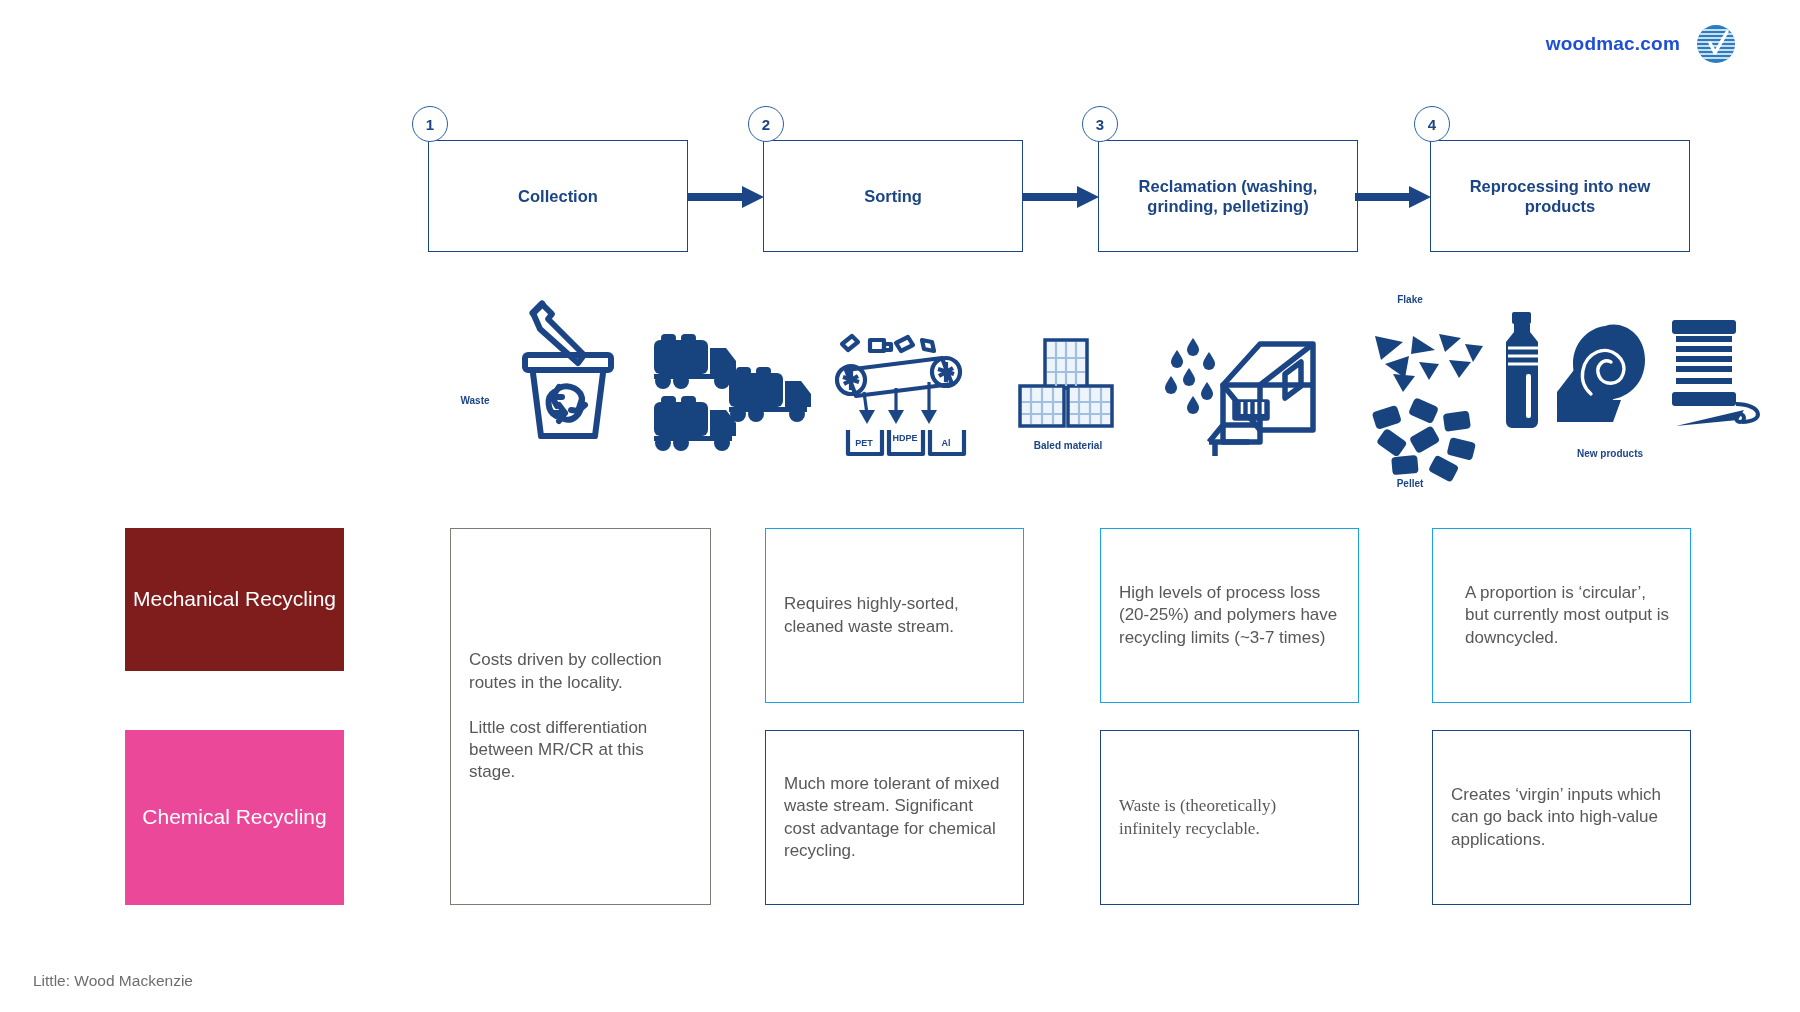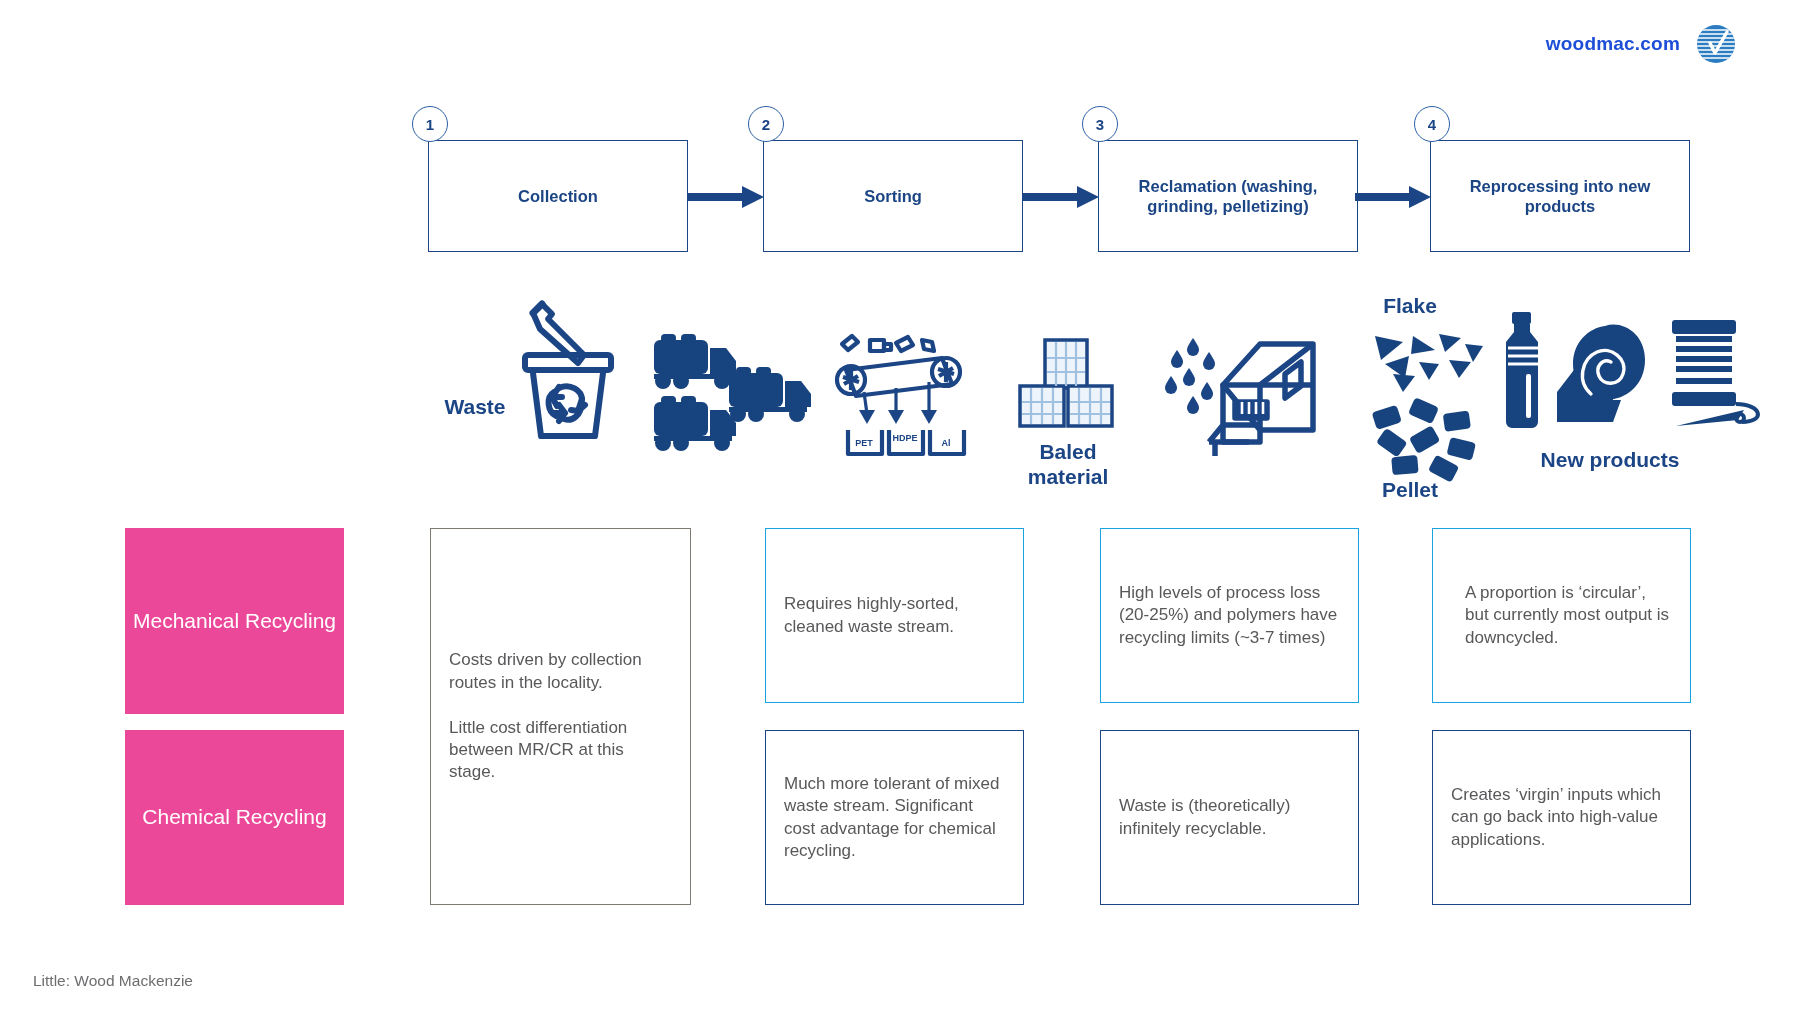--- a/index.html
+++ b/index.html
@@ -45,21 +45,21 @@
     color:#1b4585;
     font-size:15px;font-weight:bold;
     display:flex;align-items:center;justify-content:center;
     z-index:4;
   }
   .arrow{position:absolute;height:22px;}
 
   
   .icon-label{
     position:absolute;
-    color:#1b4585;font-weight:bold;font-size:21px;
+    color:#1b4585;font-weight:bold;font-size:10px;
     text-align:center;line-height:1.18;
   }
 
   
   .cat-chip{
     position:absolute;
     display:flex;align-items:center;justify-content:center;
     text-align:center;
     color:#ffffff;
     font-size:21px;
@@ -72,21 +72,21 @@
     position:absolute;
     box-sizing:border-box;
     background:#fff;
     color:#58585b;
     font-size:17px;
     line-height:1.32;
     padding:0 18px;
     display:flex;align-items:center;
     white-space:pre-line;
   }
-  .note.span   {border:1.3px solid #7f7a74;}
+  .note.span   {border:1.3px solid #7f7a74;margin-left:20px;}
   .note.mech   {border:1.6px solid #19a3e0;}
   .note.chem   {border:1.6px solid #1b4585;}
 
   
   #source{
     position:absolute;left:33px;top:972px;
     color:#6d6d70;font-size:15.5px;
   }
   svg{display:block;overflow:visible;}
 </style>
@@ -413,33 +413,33 @@
       <path d="M14 108 L82 92 L76 102 Z"></path>
     </g>
     <g fill="none" stroke="#17437e" stroke-width="4">
       <path d="M74 86 C100 86 104 104 80 104"></path>
       <circle cx="78" cy="100" r="4"></circle>
     </g>
   </svg>
 </div>
 <div class="icon-label" style="left:1500px;top:448px;width:220px;">New products</div>
 
-<div class="cat-chip" style="left:125px;top:528px;width:219px;height:186px;background:#ec4899;">
+<div class="cat-chip" style="left:125px;top:528px;width:219px;height:143px;background:#7f1d1d;">
   <span>Mechanical Recycling</span>
 </div>
 <div class="cat-chip" style="left:125px;top:730px;width:219px;height:175px;background:#ec4899;">
   <span>Chemical Recycling</span>
 </div>
 
 <div class="note span" style="left:430px;top:528px;width:261px;height:377px;">Costs driven by collection routes in the locality.
 
 Little cost differentiation between MR/CR at this stage.</div>
 
 <div class="note mech" style="left:765px;top:528px;width:259px;height:175px;">Requires highly-sorted, cleaned waste stream.</div>
 <div class="note chem" style="left:765px;top:730px;width:259px;height:175px;">Much more tolerant of mixed waste stream. Significant cost advantage for chemical recycling.</div>
 
 <div class="note mech" style="left:1100px;top:528px;width:259px;height:175px;">High levels of process loss (20-25%) and polymers have recycling limits (~3-7 times)</div>
-<div class="note chem" style="left:1100px;top:730px;width:259px;height:175px;">Waste is (theoretically) infinitely recyclable.</div>
+<div class="note chem" style="left:1100px;top:730px;width:259px;height:175px;font-family:Liberation Serif, serif;">Waste is (theoretically) infinitely recyclable.</div>
 
 <div class="note mech" style="left:1432px;top:528px;width:259px;height:175px;padding-left:32px;">A proportion is ‘circular’, but currently most output is downcycled.</div>
 <div class="note chem" style="left:1432px;top:730px;width:259px;height:175px;">Creates ‘virgin’ inputs which can go back into high-value applications.</div>
 
 <div id="source">Little: Wood Mackenzie</div>
 
 </body></html>

